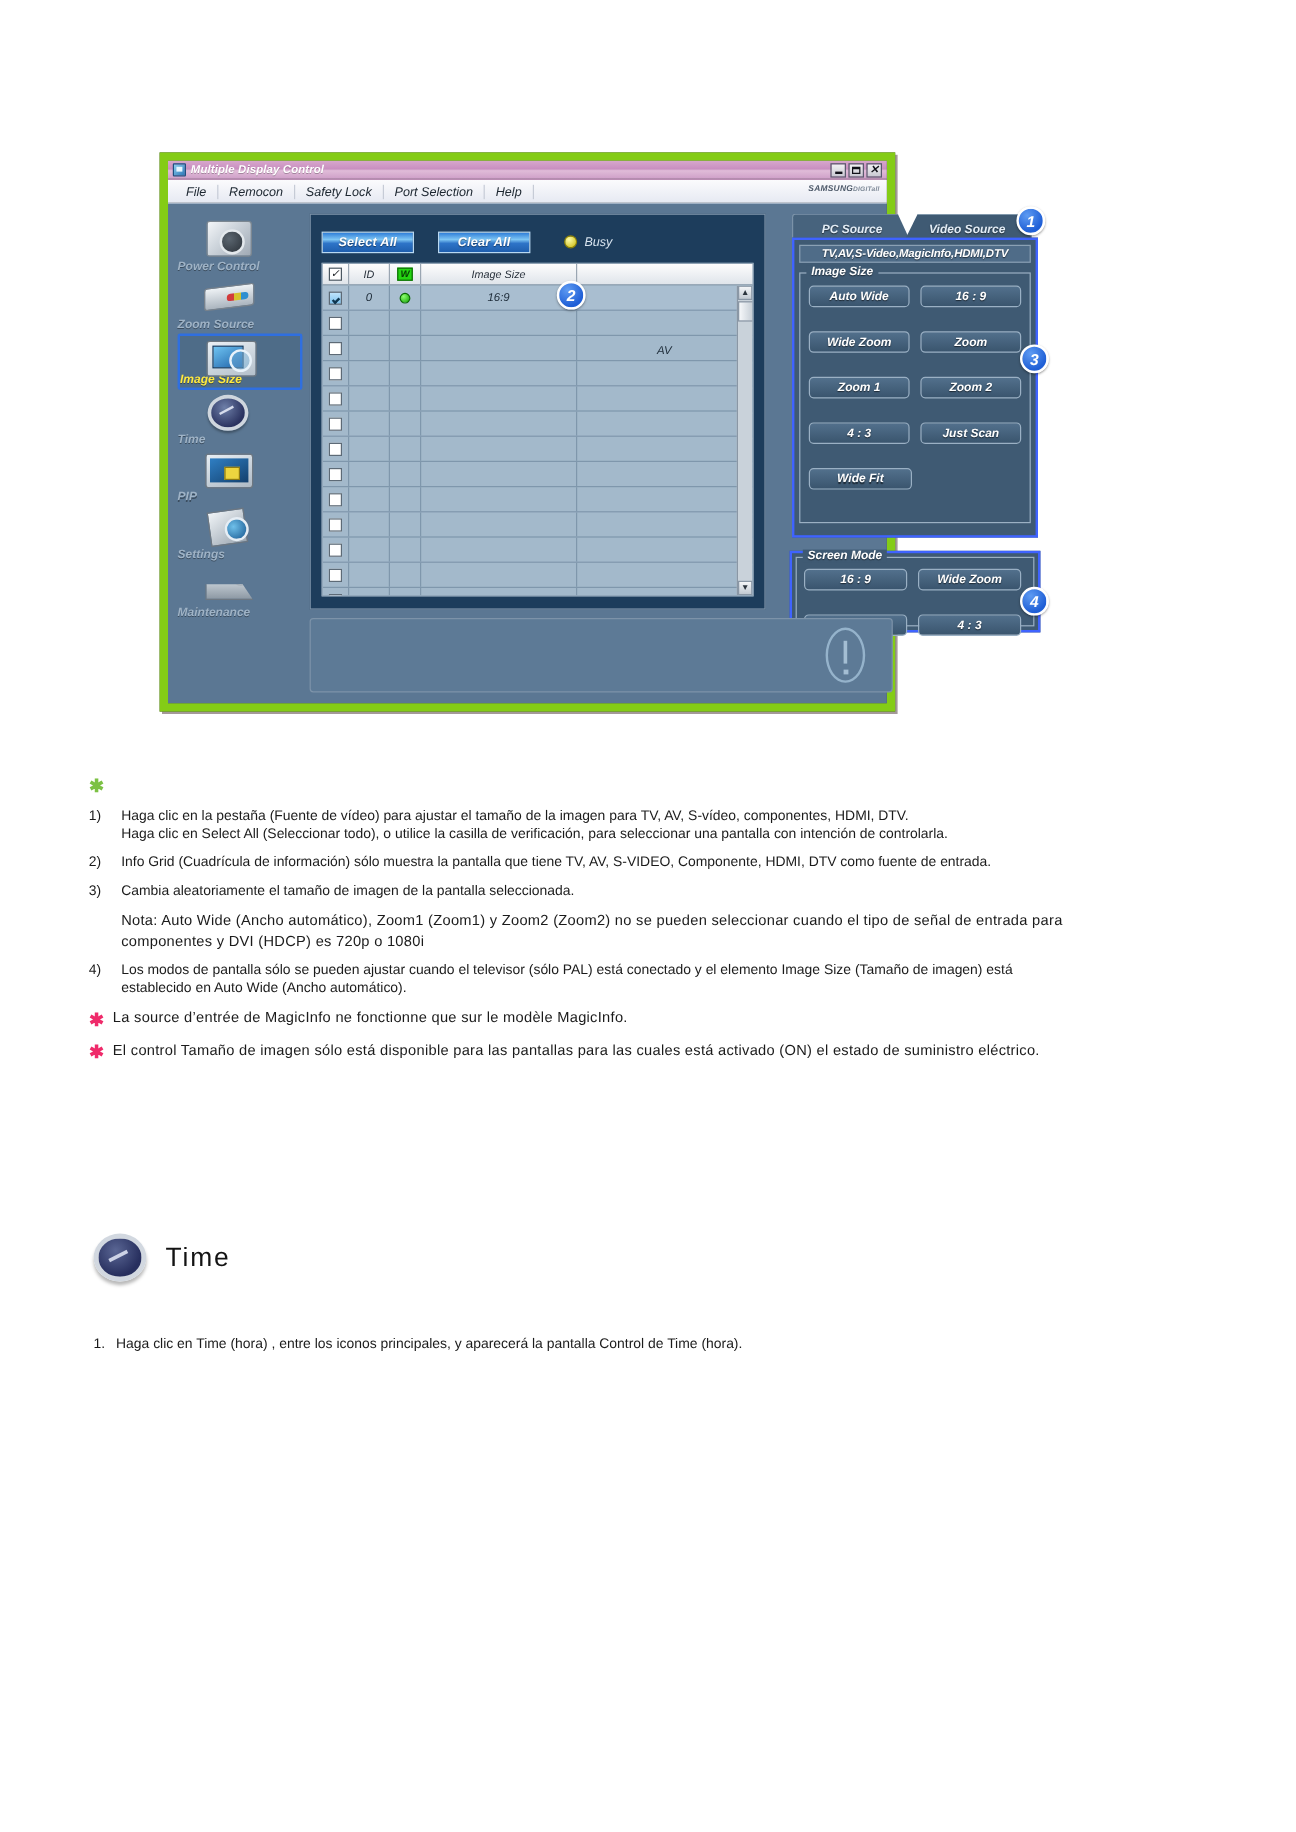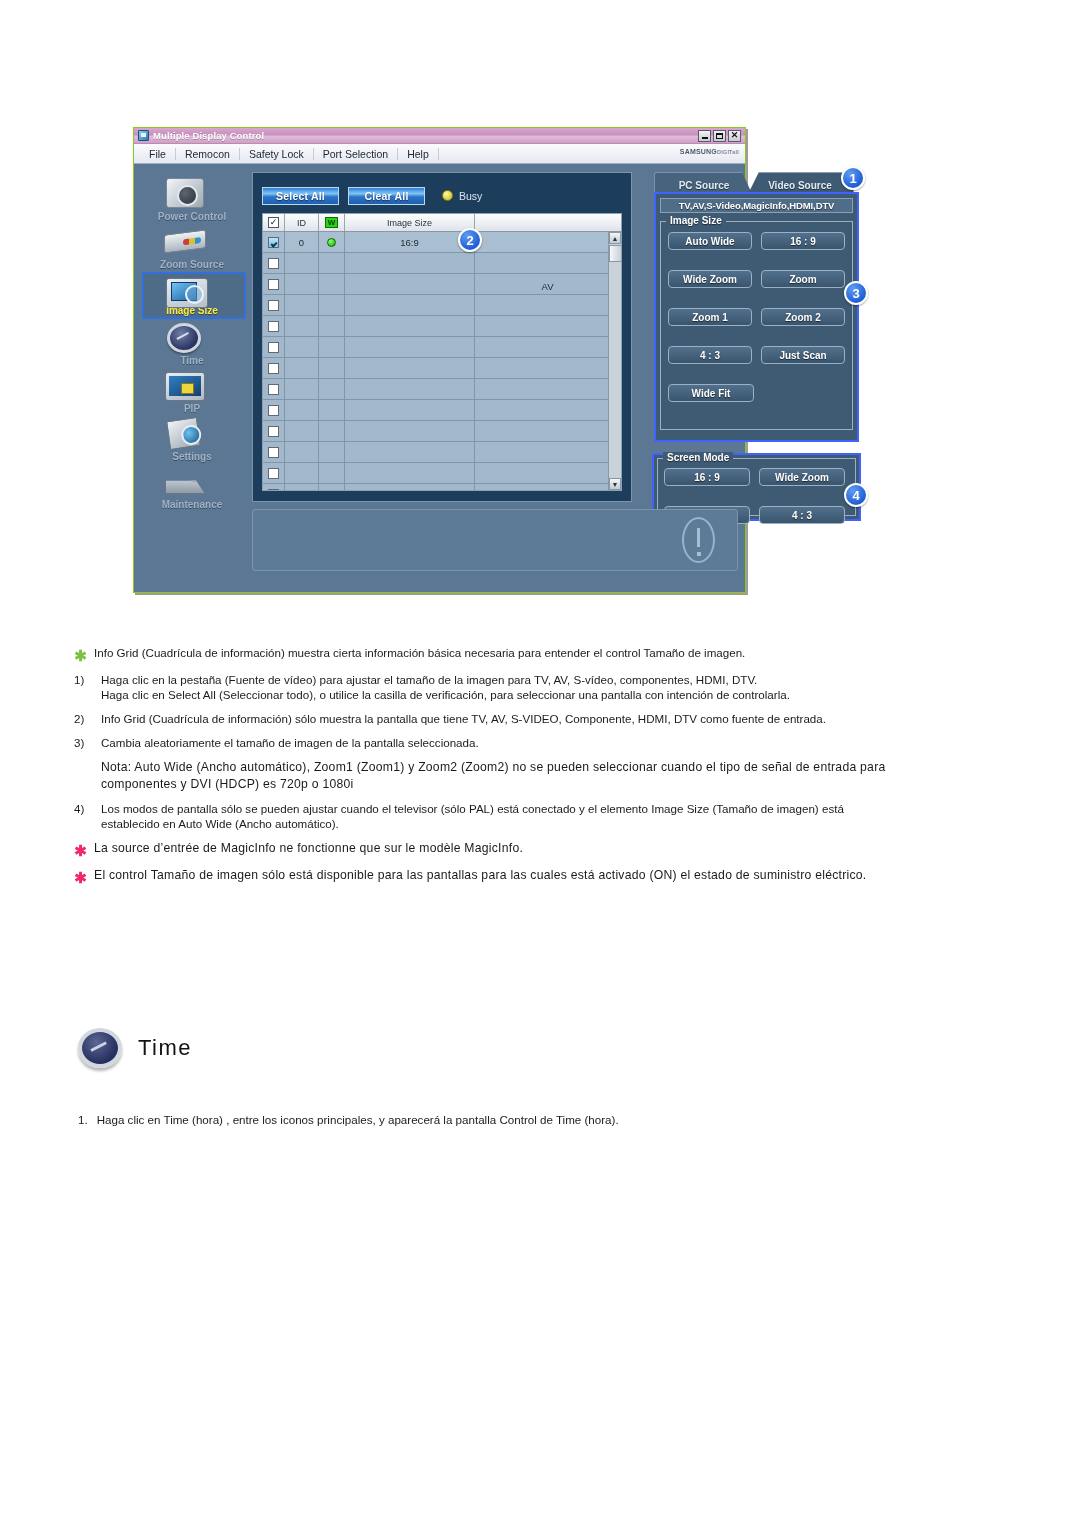--- a/index.html
+++ b/index.html
@@ -10,22 +10,23 @@
     font-family:"Liberation Sans", sans-serif;
     color:#1a1a1a;
     position:relative;
     overflow:hidden;
   }
 
   
   .app-window{
     position:absolute; left:133px; top:127px; width:613px; height:466px;
     background:#404040;
-    border:1px solid #84cc16;
+    border:7px solid #84cc16;
     box-shadow:2px 2px 0 rgba(90,70,70,.55);
+    font-style:italic;
   }
   .titlebar{
     height:16px;
     background:linear-gradient(to bottom,#d7a7cc 0%, #c98fc0 45%, #e0bcd8 55%, #cf9fc8 100%);
     display:flex; align-items:center; gap:4px; padding:0 2px;
     border-bottom:1px solid #b98cb2;
   }
   .tb-appicon{
     width:11px;height:11px;border-radius:1px;
     background:linear-gradient(135deg,#8fd0ef,#2c77b8);
@@ -77,21 +78,21 @@
     background:#5b7793;
     padding:6px;
   }
 
   
   .rail{
     position:absolute; left:8px; top:12px; width:104px;
   }
   .rail-item{
     position:relative; height:47px; margin-bottom:1px;
-    display:flex; align-items:flex-end; justify-content:center;
+    display:flex; align-items:flex-end; justify-content:flex-start;
     padding:0 4px 1px 0;
   }
   .rail-item.selected{
     border:2px solid #2f6fe0;
     background:#4e6c88;
     border-radius:2px;
   }
   .rail-ico{
     position:absolute; left:14px; top:2px; width:40px; height:30px;
   }
@@ -182,21 +183,21 @@
     border:1px solid #9aa3ad;
   }
 
   
   .grid-panel{
     position:absolute; left:118px; top:8px; width:380px; height:330px;
     background:#1d3d5c;
     border:1px solid #7d93a9;
   }
   .toolbar{
-    display:flex; align-items:center; gap:9px; padding:9px 0 0 9px; height:36px;
+    display:flex; align-items:center; gap:20px; padding:9px 0 0 9px; height:36px;
   }
   .btn-blue{
     width:77px;height:18px;
     background:linear-gradient(to bottom,#2f7ed8 0%,#7ec6f4 35%,#2e74c8 55%,#1f5fae 100%);
     border:1px solid #b9d9f2;
     color:#ffffff; font-size:10.5px; font-weight:bold;
     display:flex;align-items:center;justify-content:center;
     text-shadow:0 1px 1px rgba(0,0,0,.5);
     letter-spacing:.2px;
   }
@@ -722,21 +723,20 @@
       <div class="excl"></div>
     </div>
 
   </div>
 </div>
 
 <div class="doc">
 
   <div class="bullet-row">
     <div class="star green">✱</div>
-    <div class="txt">Info Grid (Cuadrícula de información) muestra cierta información básica necesaria para entender el control Tamaño de imagen.</div>
   </div>
 
   <div class="bullet-row">
     <div class="num">1)</div>
     <div class="txt">
       <div>Haga clic en la pestaña (Fuente de vídeo) para ajustar el tamaño de la imagen para TV, AV, S-vídeo, componentes, HDMI, DTV.</div>
       <div>Haga clic en Select All (Seleccionar todo), o utilice la casilla de verificación, para seleccionar una pantalla con intención de controlarla.</div>
     </div>
   </div>
 

